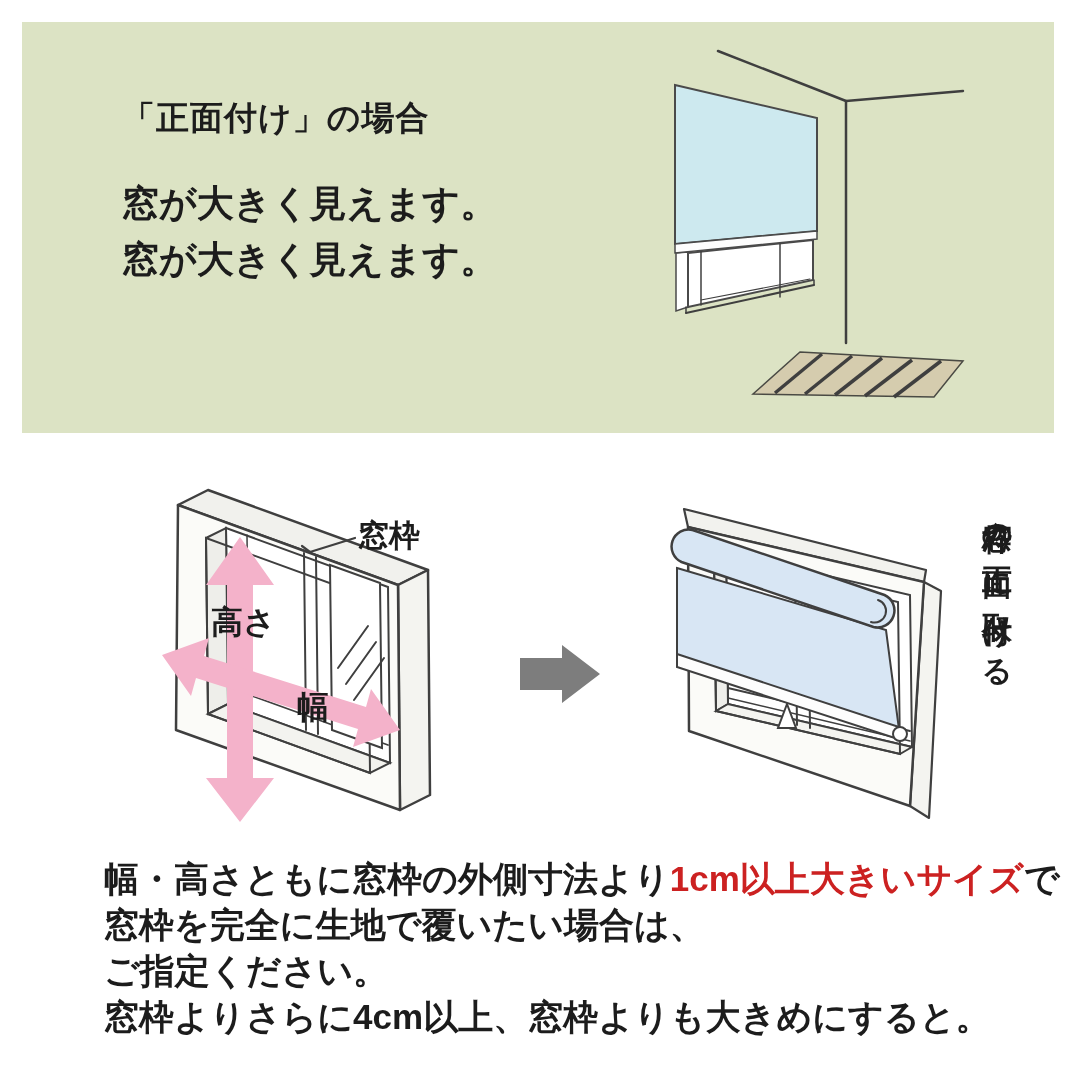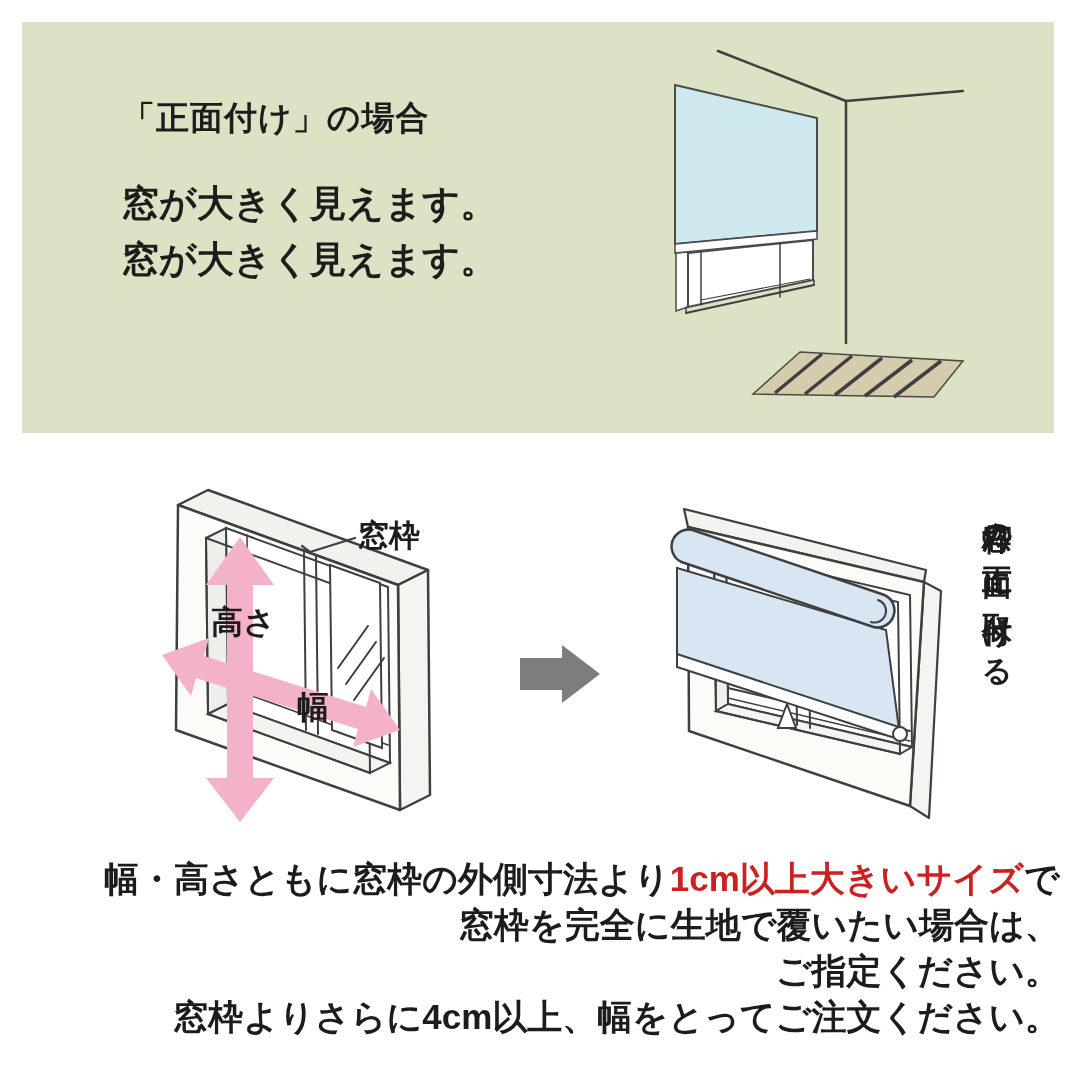--- a/index.html
+++ b/index.html
@@ -11,21 +11,21 @@
   .intro-title{left:122px;top:96px;font-size:33px;font-weight:700;letter-spacing:1px;white-space:nowrap;font-family:Liberation Serif, serif;}
   .intro-lines{left:122px;top:176px;font-size:37px;font-weight:600;line-height:56px;white-space:nowrap;font-family:Liberation Serif, serif;}
   
   svg{display:block;}
   .stroke{stroke:#3f3f3f;stroke-linejoin:round;stroke-linecap:round;fill:none;}
   text.diagram-label{font-family:"Liberation Sans","DejaVu Sans",sans-serif;font-weight:700;fill:#1c1c1c;}
   
   .mount-note{left:976px;top:497px;height:340px;writing-mode:vertical-rl;
               font-size:30px;font-weight:600;letter-spacing:4px;white-space:nowrap;}
   
-  .footer-note{left:104px;top:856px;font-size:35px;font-weight:600;line-height:46px;white-space:nowrap;text-align:right;}
+  .footer-note{left:104px;top:856px;font-size:35px;font-weight:600;line-height:46px;white-space:nowrap;}
   .footer-note .hl{color:#cc2121;}
 </style>
 </head>
 <body>
 
 <div class="page">
 
   <div class="abs intro-panel"></div>
   <div class="abs intro-title">「正面付け」の場合</div>
   <div class="abs intro-lines">
@@ -126,16 +126,16 @@
     <path d="M 692.5 530 L 884.5 595 A 17 17 0 0 1 873.5 627 L 681.5 562 A 17 17 0 0 1 692.5 530 Z" fill="#d8e6f4" stroke="#3f3f3f" stroke-width="2.5"></path>
     <path class="stroke" stroke-width="2" d="M 878 600 A 11 11 0 0 1 871 622"></path>
   </svg>
 
   <div class="abs mount-note">窓枠の正面に取付ける</div>
 
   <div class="abs footer-note">
     <div><span>幅・高さともに窓枠の外側寸法より</span><span class="hl">1cm以上大きいサイズ</span><span>で</span></div>
     <div>窓枠を完全に生地で覆いたい場合は、</div>
     <div>ご指定ください。</div>
-    <div>窓枠よりさらに4cm以上、幅をとってご注文ください。</div>
+    <div>窓枠よりさらに4cm以上、窓枠よりも大きめにすると。</div>
   </div>
 
 </div>
 
 </body></html>

